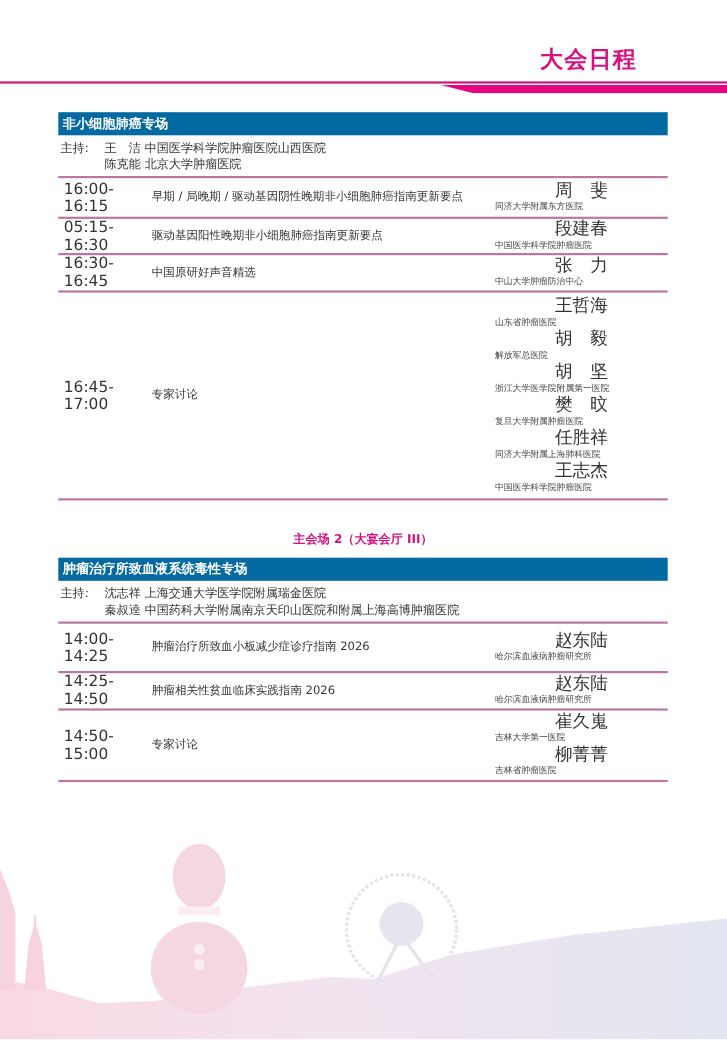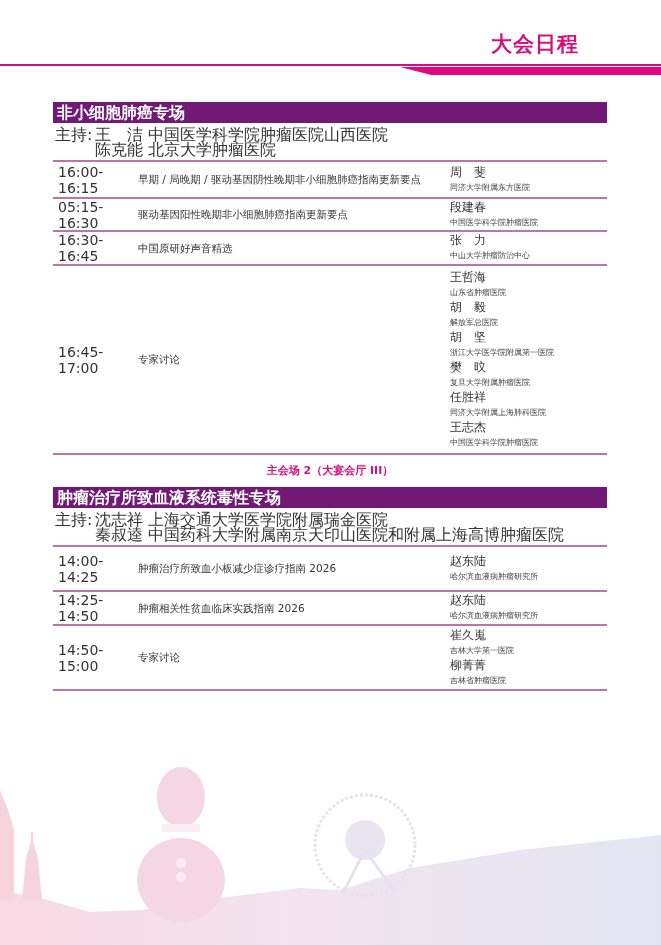--- a/index.html
+++ b/index.html
@@ -1,41 +1,41 @@
 <!DOCTYPE html>
 <html><head>
   <meta charset="utf-8">
   <style>
     * { margin: 0; padding: 0; box-sizing: border-box; }
     html, body { width: 661px; height: 945px; background: #ffffff; overflow: hidden; }
     body { position: relative; font-family: "DejaVu Sans", "Liberation Sans", sans-serif; color: #333; }
 
-    .page-header { position: absolute; left: 0; top: 0; width: 661px; height: 90px; }
+    .page-header { position: absolute; left: 0; top: 10px; width: 661px; height: 90px; }
     .page-title { position: absolute; right: 82px; top: 30px; font-size: 21px; font-weight: bold; color: #d6107f; letter-spacing: 1px; }
     .hdr-thin { position: absolute; left: 0; top: 64px; width: 661px; height: 1.5px; background: #c0187f; }
     .hdr-bar { position: absolute; left: 400px; top: 67px; width: 261px; height: 8px; background: #e4067f; clip-path: polygon(0 0, 100% 0, 100% 100%, 12% 100%); }
 
     .schedule { position: absolute; left: 53px; top: 102px; width: 554px; }
 
-    .section-bar { height: 21px; background: #701a75; color: #fff; font-weight: bold; font-size: 16px; line-height: 21px; padding-left: 4px; }
+    .section-bar { height: 21px; background: #0369a1; color: #fff; font-weight: bold; font-size: 12px; line-height: 21px; padding-left: 4px; }
 
-    .hosts { display: flex; font-size: 16px; line-height: 15px; padding: 4px 0 3px 2px; color: #333; }
+    .hosts { display: flex; font-size: 11px; line-height: 15px; padding: 4px 0 3px 2px; color: #333; }
     .hosts-label { width: 40px; flex: none; }
     .hosts-list div { white-space: nowrap; }
 
     .divider { height: 2px; background: #bb77a4; }
 
     .row { display: flex; align-items: center; font-size: 10.5px; color: #333; }
     .row .time { width: 85px; flex: none; padding-left: 5px; font-family: "DejaVu Sans", sans-serif; font-size: 14px; }
     .row .topic { width: 310px; flex: none; line-height: 15px; }
     .row .speakers { flex: 1; padding-left: 2px; }
-    .spk-name { font-size: 12px; line-height: 15px; color: #333; }
+    .spk-name { font-size: 16px; line-height: 15px; color: #333; text-align: center; }
     .spk-org { font-size: 8px; line-height: 15px; color: #444; }
 
-    .venue { text-align: center; color: #d6107f; font-weight: bold; font-size: 11px; height: 32px; line-height: 32px; }
+    .venue { text-align: center; color: #d6107f; font-weight: bold; font-size: 11px; height: 32px; line-height: 32px; margin-top: 20px; }
 
     .bg-scene { position: absolute; left: 0; bottom: 0; width: 661px; height: 205px; pointer-events: none; }
   </style>
 </head>
 <body>
 
 <div class="page-header">
   <div class="page-title">大会日程</div>
   <div class="hdr-thin"></div>
   <div class="hdr-bar"></div>

